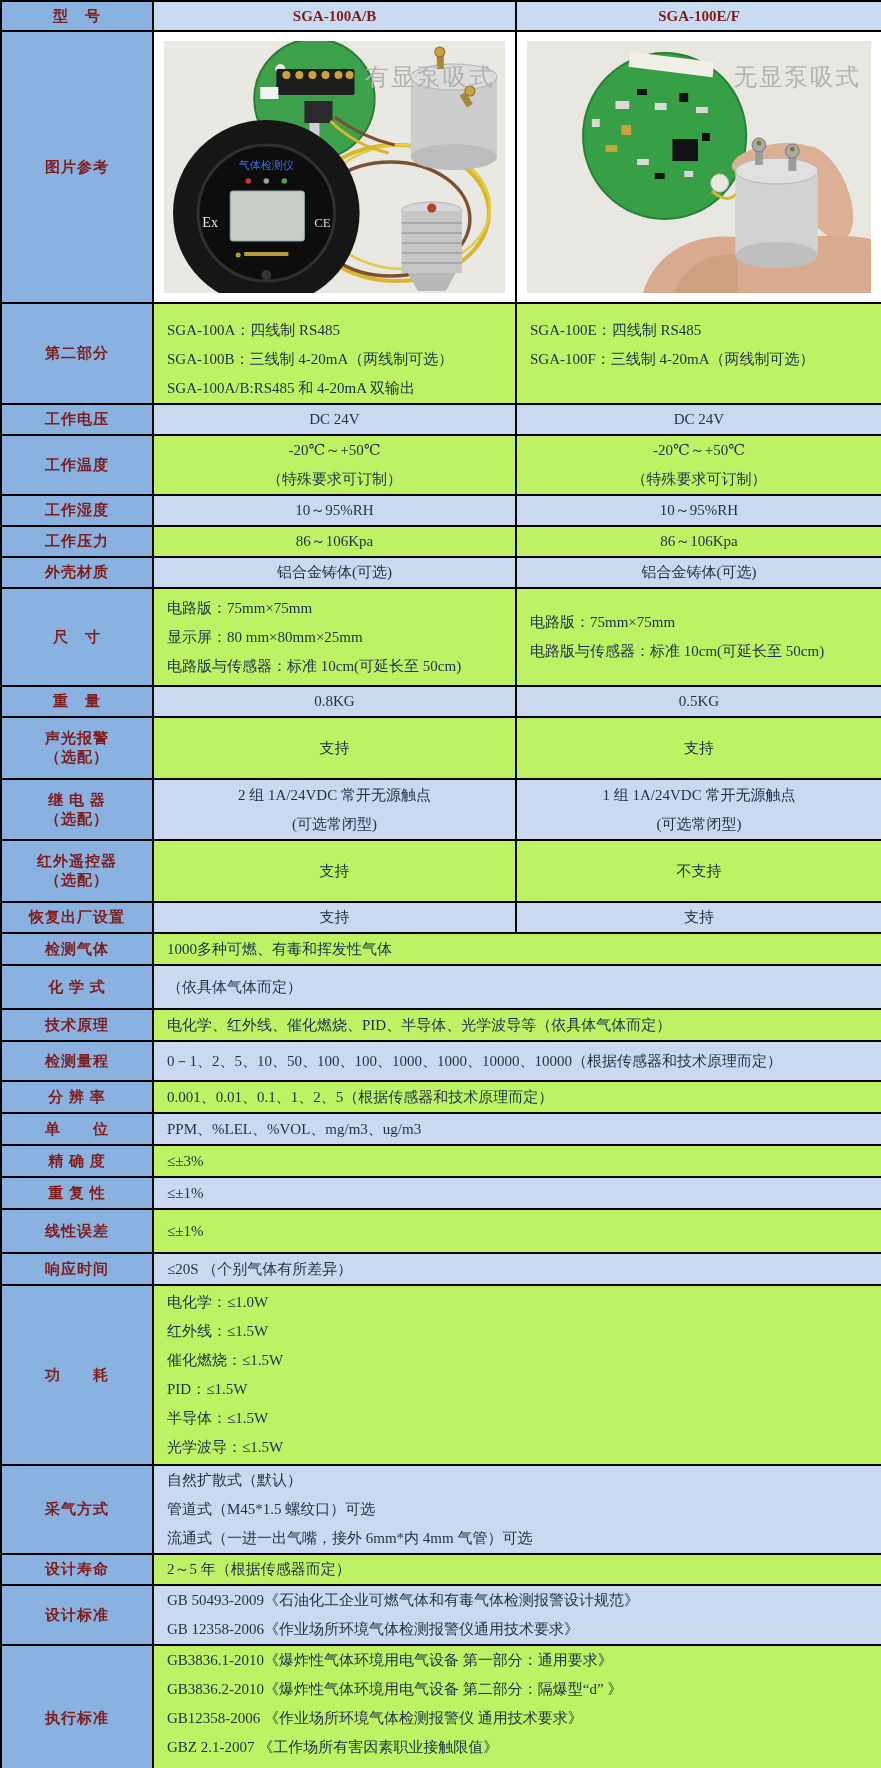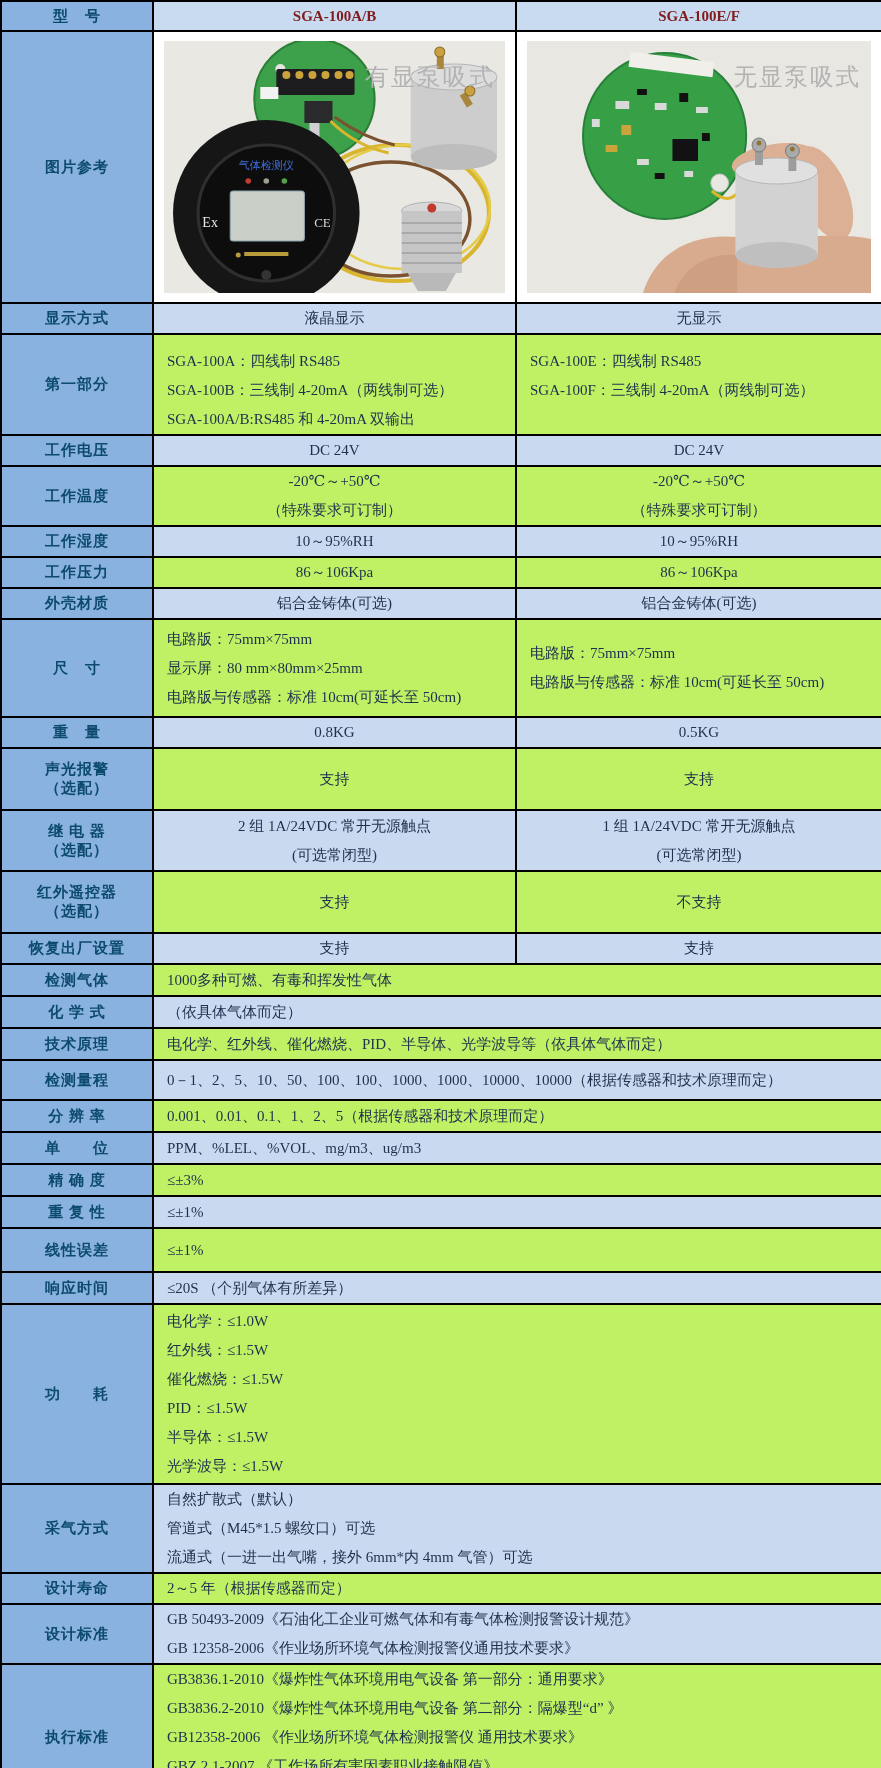--- a/index.html
+++ b/index.html
@@ -2,21 +2,21 @@
 <html><head>
 <meta charset="utf-8">
 <title>SGA-100A/B · SGA-100E/F</title>
 <style>
   html,body{margin:0;padding:0;background:#ffffff;}
   body{font-family:"Liberation Serif","DejaVu Serif",serif;color:#1f2f4d;}
   .sheet{width:881px;background:#fff;}
   table{border-collapse:collapse;table-layout:fixed;width:881px;}
   col.c-label{width:152px;} col.c-a{width:363px;} col.c-b{width:366px;}
   th,td{border:2px solid #000;padding:0;overflow:hidden;}
-  th.label-cell{background:#89b2e0;font-weight:bold;font-size:15px;color:#0c4a6e;
+  th.label-cell{background:#89b2e0;font-weight:bold;font-size:15px;color:#7f1d1d;
     text-align:center;vertical-align:middle;letter-spacing:1px;}
   tr.header-row th{height:28px;font-size:15px;font-weight:bold;}
   tr.header-row .model-cell{background:#c9dbf1;color:#7f1d1d;text-align:center;}
   td.val{font-size:15px;vertical-align:middle;background:#cfdff2;}
   tr.band-D td.val{background:#c9daf0;}
   tr.band-L td.val{background:#bef264;}
   td.val .line{line-height:29px;white-space:nowrap;}
   td.val.center{text-align:center;}
   td.val.left .line{text-align:left;padding-left:13px;}
   
@@ -153,34 +153,23 @@
               <rect x="266" y="112" width="8" height="18" fill="#9d9d9d"></rect>
                   <circle cx="270" cy="110" r="7" fill="#aaaaaa" stroke="#777"></circle>
                   <circle cx="270" cy="108" r="2.5" fill="#8f7430"></circle>
             </g>
             <text class="wm" x="340" y="44" text-anchor="end" fill="#b3b3b3">无显泵吸式</text>
           </svg>
         </div>
       </td>
     </tr>
 
-  <tr class="band-D" style="height: 30px;">
-          <th class="label-cell">
-            <div>显示方式</div>
-          </th>
-          <td class="val center">
-            <div class="line">液晶显示</div>
-          </td>
-          <td class="val center">
-            <div class="line">无显示</div>
-          </td>
-        </tr>
         <tr class="band-L" style="height: 98px;">
           <th class="label-cell">
-            <div>第一部分</div>
+            <div>第二部分</div>
           </th>
           <td class="val left" style="vertical-align: top; padding-top: 12px;">
             <div class="line">SGA-100A：四线制 RS485</div>
             <div class="line">SGA-100B：三线制 4-20mA（两线制可选）</div>
             <div class="line">SGA-100A/B:RS485 和 4-20mA 双输出</div>
           </td>
           <td class="val left" style="vertical-align: top; padding-top: 12px; margin-top: 7px;">
             <div class="line">SGA-100E：四线制 RS485</div>
             <div class="line">SGA-100F：三线制 4-20mA（两线制可选）</div>
           </td>
@@ -317,21 +306,21 @@
           </td>
         </tr>
         <tr class="band-L" style="height: 32px;">
           <th class="label-cell">
             <div>检测气体</div>
           </th>
           <td class="val left" colspan="2">
             <div class="line">1000多种可燃、有毒和挥发性气体</div>
           </td>
         </tr>
-        <tr class="band-D" style="height: 32px; padding-left: 8px;">
+        <tr class="band-D" style="height: 44px; padding-left: 8px;">
           <th class="label-cell">
             <div>化 学 式</div>
           </th>
           <td class="val left" colspan="2">
             <div class="line">（依具体气体而定）</div>
           </td>
         </tr>
         <tr class="band-L" style="height: 32px;">
           <th class="label-cell">
             <div>技术原理</div>

